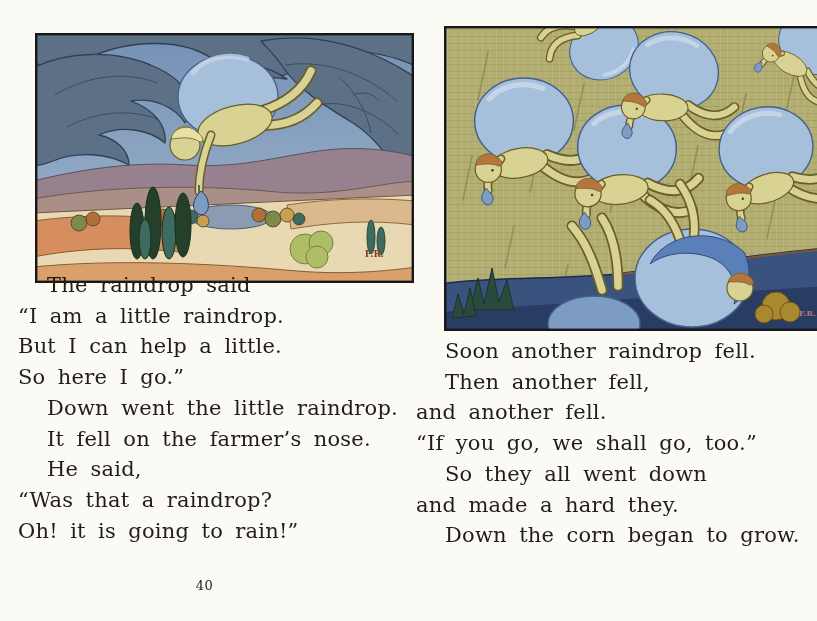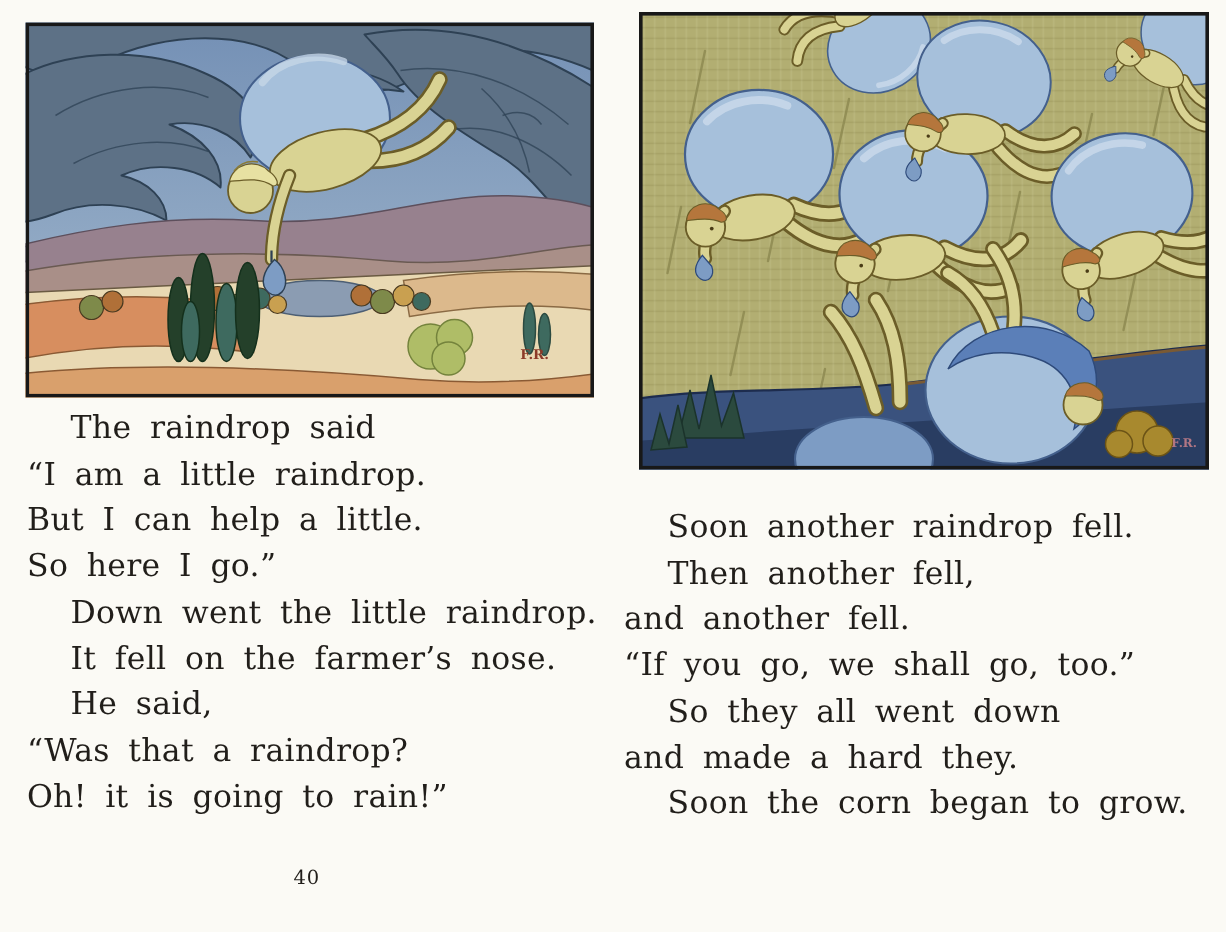--- a/index.html
+++ b/index.html
@@ -6,21 +6,21 @@
   body{
     width:817px;height:621px;overflow:hidden;
     background:var(--paper,#fbfaf5);
     color:var(--ink,#211e1a);
     font-family:"DejaVu Serif","Liberation Serif",serif;
   }
   .spread{position:relative;width:817px;height:621px;display:flex}
   .page{position:relative;flex:0 0 auto;height:621px}
   .page-left{width:409px}
   .page-right{width:408px}
-  .plate{position:absolute;margin:0;background:#fff}
+  .plate{position:absolute;margin:18px;background:#fff}
   .page-left .plate{left:17px;top:15px;width:379px;height:250px}
   .page-right .plate{left:17px;top:8px;width:380px;height:305px}
   .plate svg{display:block;width:100%;height:100%}
   .story{position:absolute;font-size:21px;line-height:30.7px;letter-spacing:.2px;word-spacing:5.5px;white-space:nowrap}
   .page-left .story{left:18px;top:270px;width:386px}
   .page-right .story{left:7px;top:336px;width:396px}
   .story p{margin:0}
   .story p.indent{padding-left:29px}
   .pagenum{position:absolute;left:0;width:100%;text-align:center;font-size:13px;font-weight:normal;letter-spacing:.5px}
   .page-left .pagenum{top:578px}
@@ -232,18 +232,18 @@
       </svg>
     </figure>
 
     <div class="story">
       <p class="indent">Soon another raindrop fell.</p>
       <p class="indent">Then another fell,</p>
       <p>and another fell.</p>
       <p>“If you go, we shall go, too.”</p>
       <p class="indent">So they all went down</p>
       <p>and made a hard they.</p>
-      <p class="indent">Soon the corn began to grow.</p>
+      <p class="indent">Down the corn began to grow.</p>
     </div>
 
   </section>
 
 </div>
 
 </body></html>

